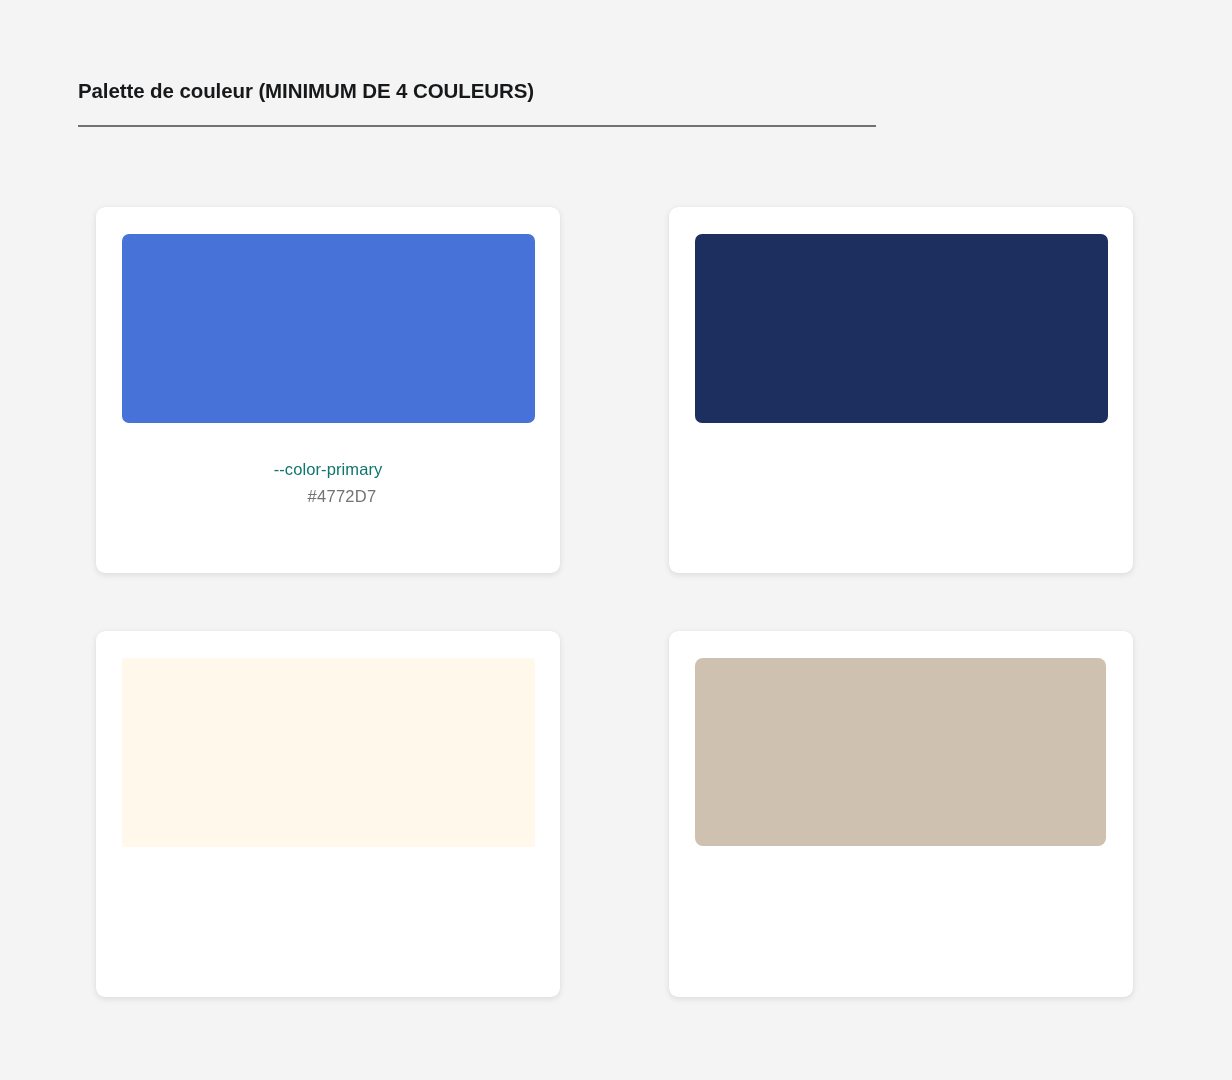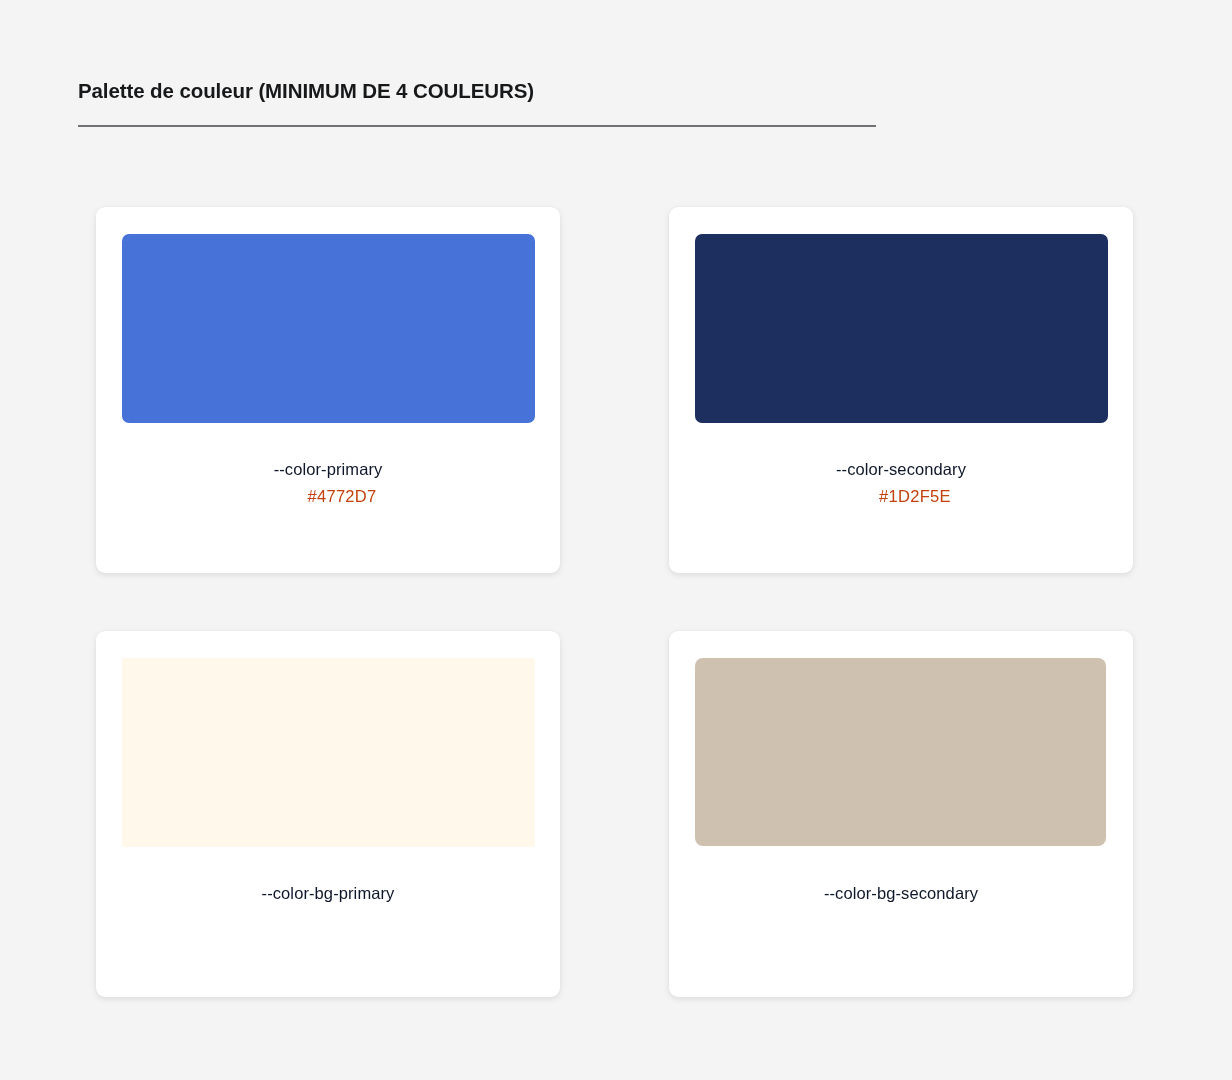--- a/index.html
+++ b/index.html
@@ -78,27 +78,27 @@
 
   .swatch-meta {
     position: absolute;
     left: 0;
     right: 0;
     top: 250px;
     text-align: center;
   }
   .swatch-name {
     font-size: 16.5px;
-    color: #0f172a;
+    color: #0f766e;
     line-height: 1.55;
     letter-spacing: 0.1px;
   }
   .swatch-hex {
     font-size: 16.5px;
-    color: #c2410c;
+    color: #737373;
     line-height: 1.6;
     letter-spacing: 0.3px;
     padding-left: 28px;
   }
 
   
   .swatch-card.variant-tan .swatch-chip {
     width: 411px;
     height: 188px;
     border-radius: 8px;
@@ -122,34 +122,28 @@
     <div class="swatch-card">
       <div class="swatch-chip" style="background: rgb(71, 114, 215);"></div>
       <div class="swatch-meta">
         <div class="swatch-name">--color-primary</div>
         <div class="swatch-hex">#4772D7</div>
       </div>
     </div>
 
     <div class="swatch-card">
       <div class="swatch-chip" style="background: rgb(29, 47, 94);"></div>
-      <div class="swatch-meta">
-        <div class="swatch-name">--color-secondary</div>
-        <div class="swatch-hex">#1D2F5E</div>
-      </div>
     </div>
 
     <div class="swatch-card variant-cream">
       <div class="swatch-chip" style="background: rgb(255, 248, 235);"></div>
       <div class="swatch-meta">
-        <div class="swatch-name">--color-bg-primary</div>
       </div>
     </div>
 
     <div class="swatch-card variant-tan">
       <div class="swatch-chip" style="background: rgb(206, 193, 176);"></div>
       <div class="swatch-meta">
-        <div class="swatch-name">--color-bg-secondary</div>
       </div>
     </div>
 
   </div>
 </div>
 
 </body></html>

